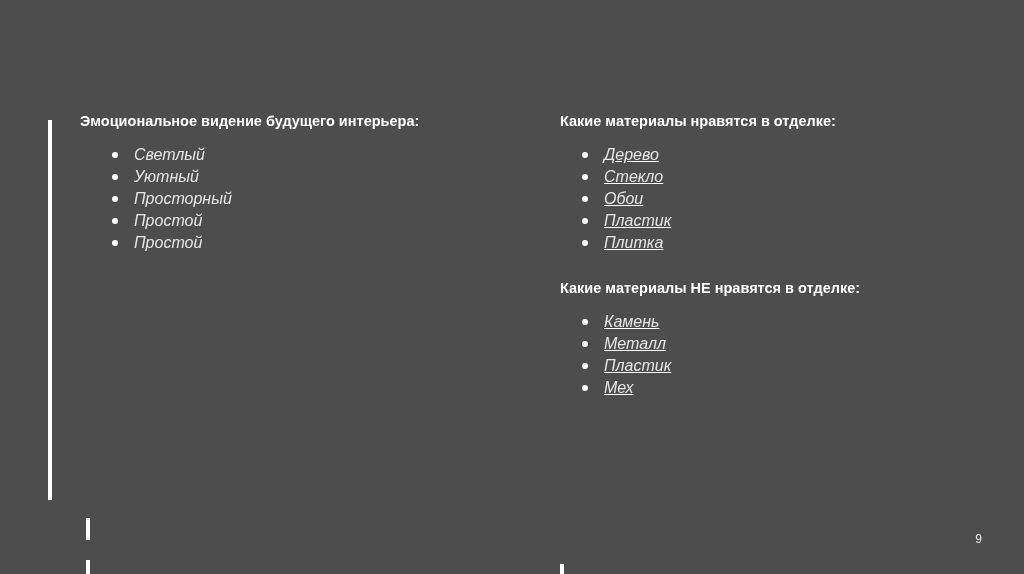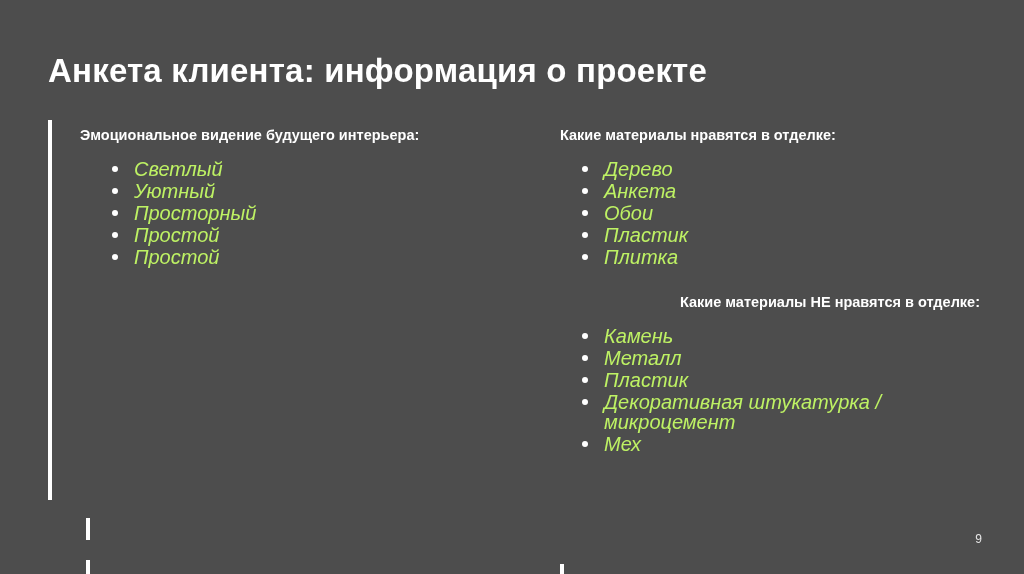--- a/index.html
+++ b/index.html
@@ -34,68 +34,68 @@
     position: absolute;
     left: 48px;
     top: 120px;
     width: 4px;
     height: 380px;
     background: #ffffff;
   }
   .columns {
     position: absolute;
     left: 80px;
-    top: 126px;
+    top: 112px;
     width: 900px;
     display: flex;
     gap: 0px;
   }
   .col {
     width: 480px;
   }
   .col.right {
     width: 420px;
     margin-left: 0px;
   }
   .section-head {
     font-size: 14.5px;
     font-weight: bold;
     color: #ffffff;
     margin: 0 0 14px 0;
     line-height: 1.3;
   }
   .section-head.spaced {
     margin-top: 26px;
-    text-align: right;
   }
   ul.bullets {
     list-style: none;
     margin: 0 0 0 0;
     padding: 0 0 0 54px;
   }
   ul.bullets li {
     position: relative;
-    font-size: 20px;
+    font-size: 16px;
     font-style: italic;
     line-height: 20px;
-    color: #bef264;
+    color: #e5e5e5;
     margin-bottom: 2px;
   }
   ul.bullets li::before {
     content: "";
     position: absolute;
     left: -22px;
     top: 7px;
     width: 6px;
     height: 6px;
     border-radius: 50%;
     background: #ffffff;
   }
   .col.right ul.bullets {
     padding-left: 44px;
+    text-decoration: underline;
   }
   .page-number {
     position: absolute;
     right: 42px;
     bottom: 28px;
     font-size: 12px;
     color: #e6e6e6;
   }
   .tick {
     position: absolute;
@@ -105,21 +105,20 @@
   }
   .tick-1 { left: 86px; bottom: 34px; }
   .tick-2 { left: 86px; bottom: 0px; height: 14px; }
   .tick-3 { left: 560px; bottom: 0px; height: 10px; }
 </style>
 </head>
 <body>
 
 <div class="slide">
 
-  <div class="title">Анкета клиента: информация о проекте</div>
 
   <div class="left-rule"></div>
 
   <div class="columns">
 
     <div class="col left">
 
       <div class="section-head">Эмоциональное видение будущего интерьера:</div>
       <ul class="bullets">
         <li>Светлый</li>
@@ -130,32 +129,31 @@
       </ul>
 
 
     </div>
 
     <div class="col right">
 
       <div class="section-head">Какие материалы нравятся в отделке:</div>
       <ul class="bullets">
         <li>Дерево</li>
-        <li>Анкета</li>
+        <li>Стекло</li>
         <li>Обои</li>
         <li>Пластик</li>
         <li>Плитка</li>
       </ul>
 
       <div class="section-head spaced">Какие материалы НЕ нравятся в отделке:</div>
       <ul class="bullets">
         <li>Камень</li>
         <li>Металл</li>
         <li>Пластик</li>
-        <li>Декоративная штукатурка / микроцемент</li>
         <li>Мех</li>
       </ul>
 
     </div>
 
   </div>
 
   <div class="tick tick-1"></div>
   <div class="tick tick-2"></div>
   <div class="tick tick-3"></div>

